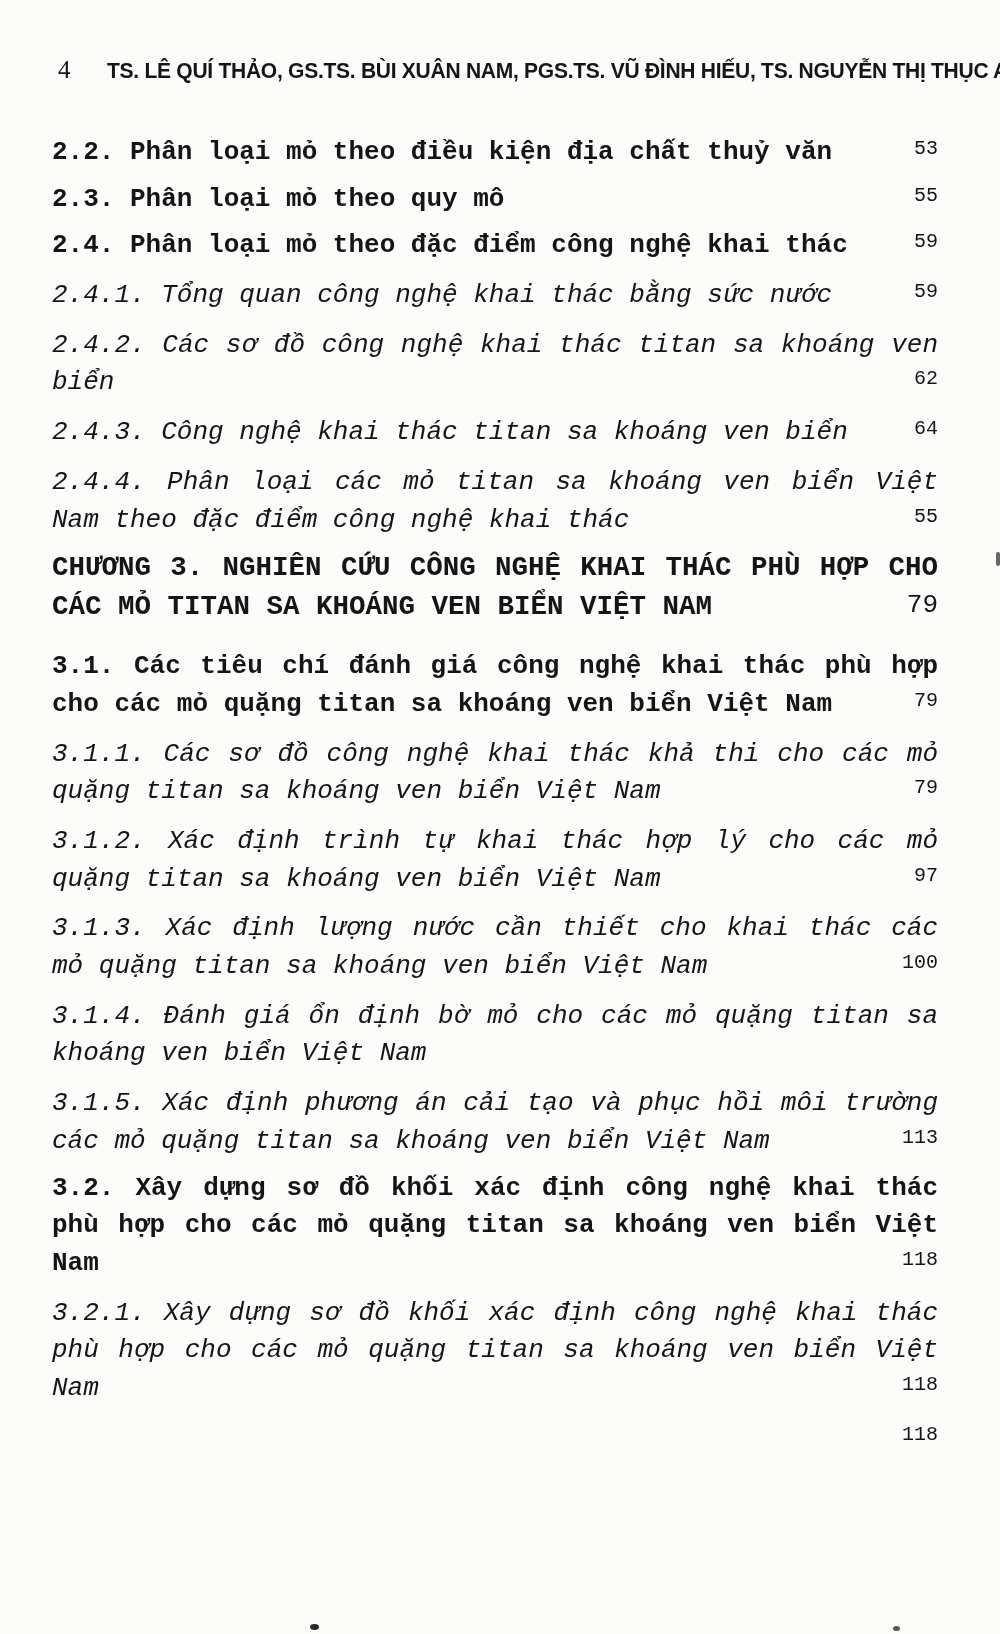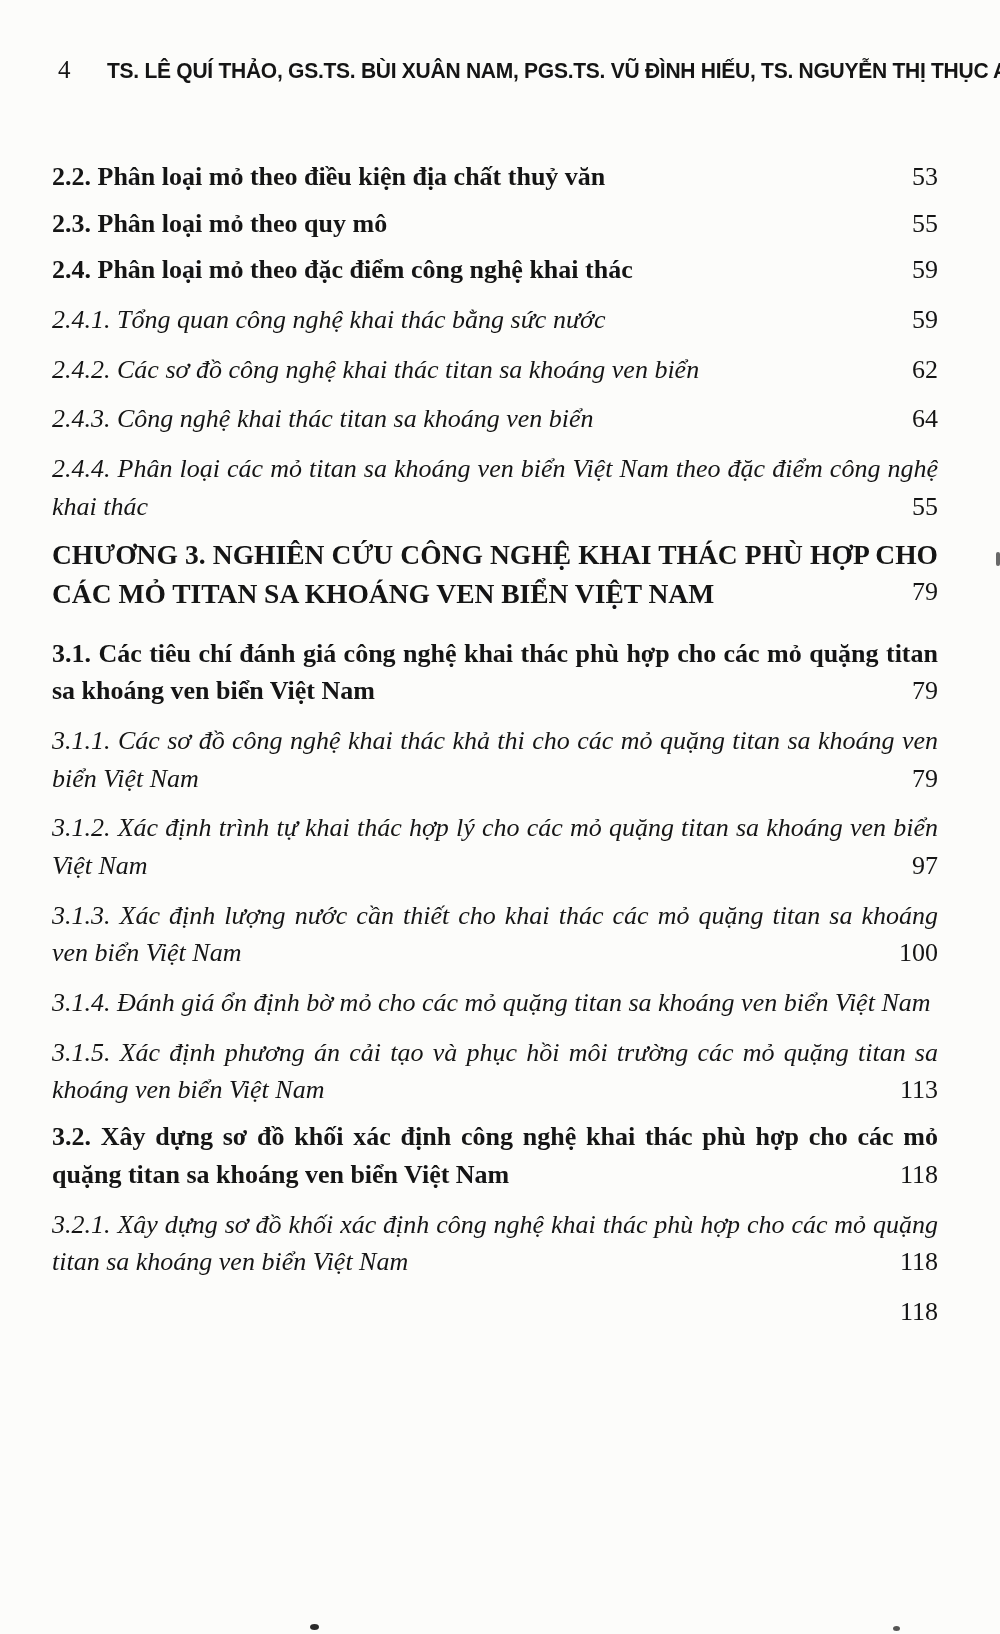--- a/index.html
+++ b/index.html
@@ -33,37 +33,38 @@
     font-family: "Liberation Sans", sans-serif;
     font-weight: bold;
     font-size: 22.5px;
     letter-spacing: -0.3px;
     transform: scaleX(0.935);
     transform-origin: left center;
   }
   
   .toc {
     position: absolute;
-    top: 158px;
+    top: 134px;
     left: 52px;
     right: 62px;
+    font-family: Liberation Mono, monospace;
   }
   .entry {
     font-size: 26px;
     line-height: 1.45;
     margin-bottom: 9px;
     text-align: justify;
     overflow: hidden;
   }
   .entry .num {
     float: right;
     margin-left: 14px;
     font-style: normal;
     font-weight: normal;
-    font-size: 26px;
+    font-size: 20px;
   }
   .entry.bold { font-weight: bold; }
   .entry.bold .num { font-weight: normal; }
   .entry.italic { font-style: italic; margin-top: 12px; }
   .entry.chapter {
     font-weight: bold;
     font-size: 27.5px;
     line-height: 1.42;
     margin-top: 2px;
     margin-bottom: 22px;

